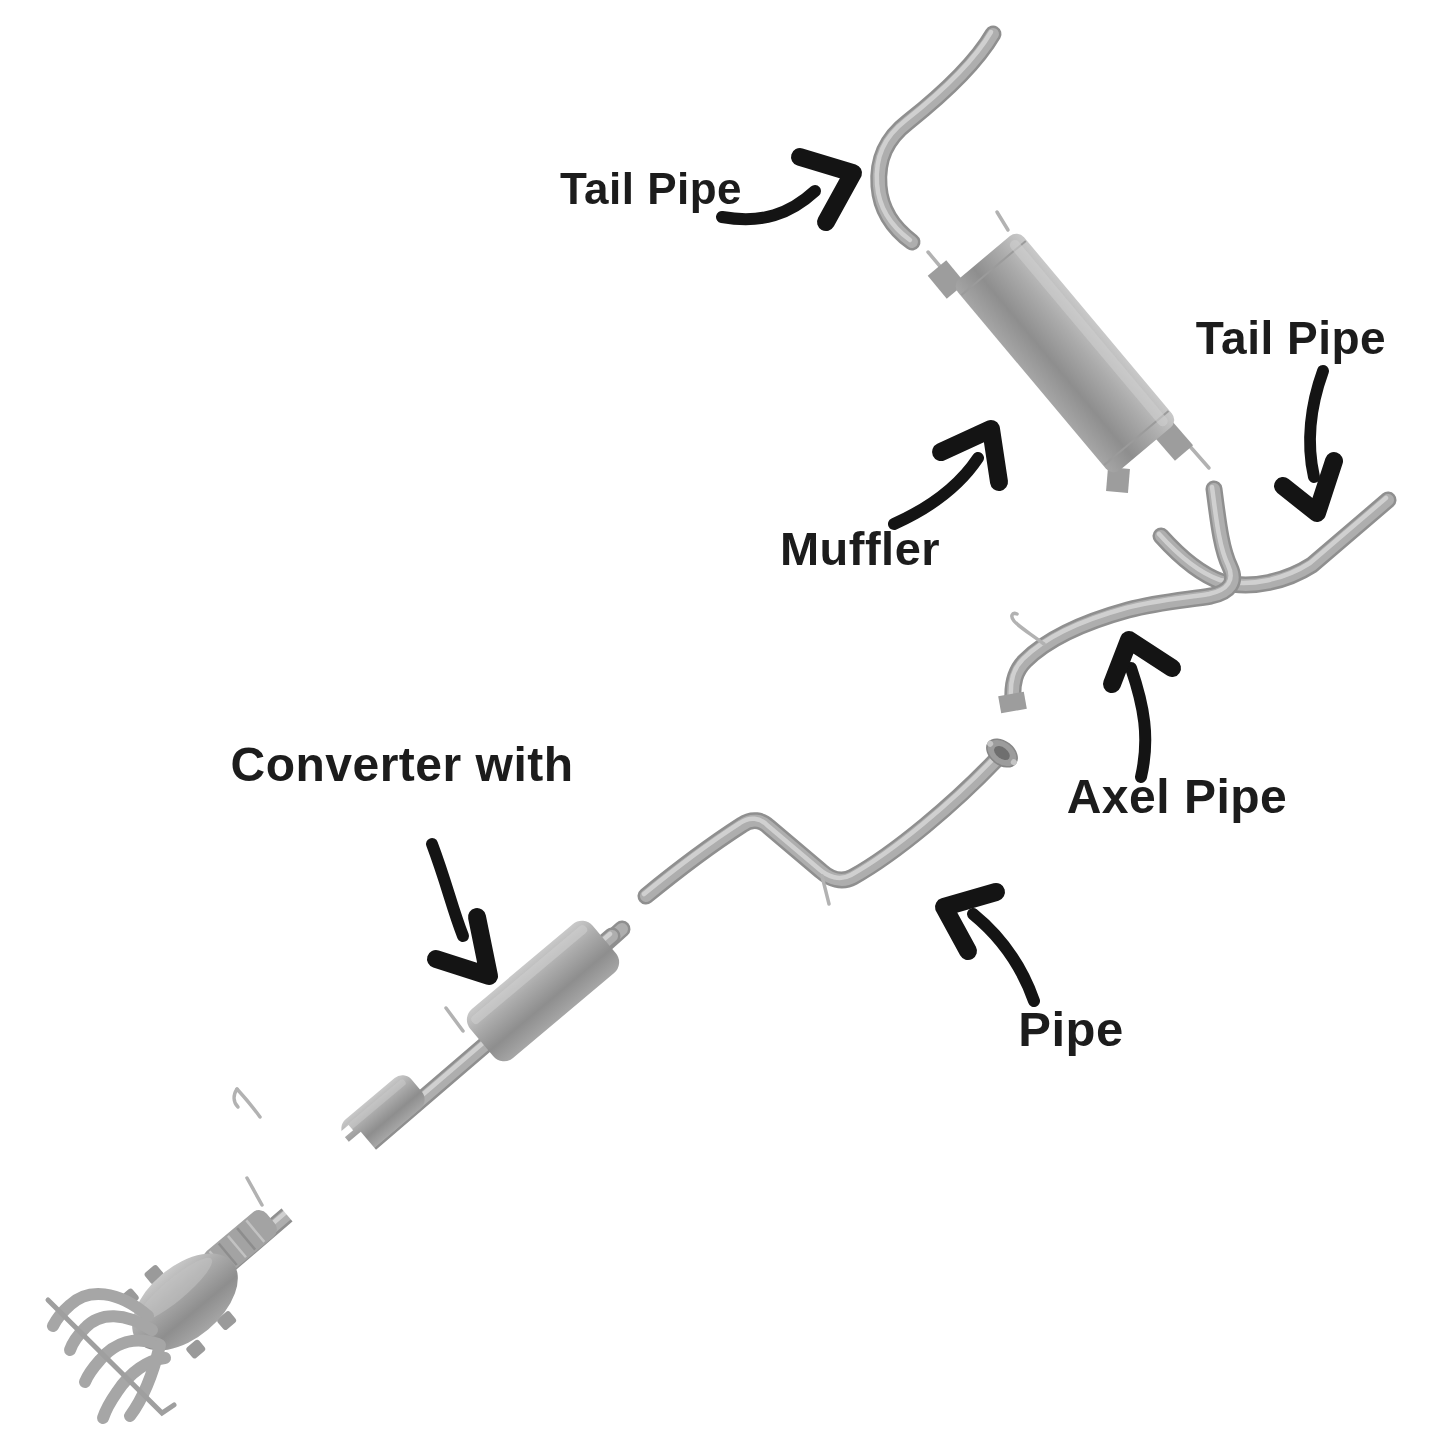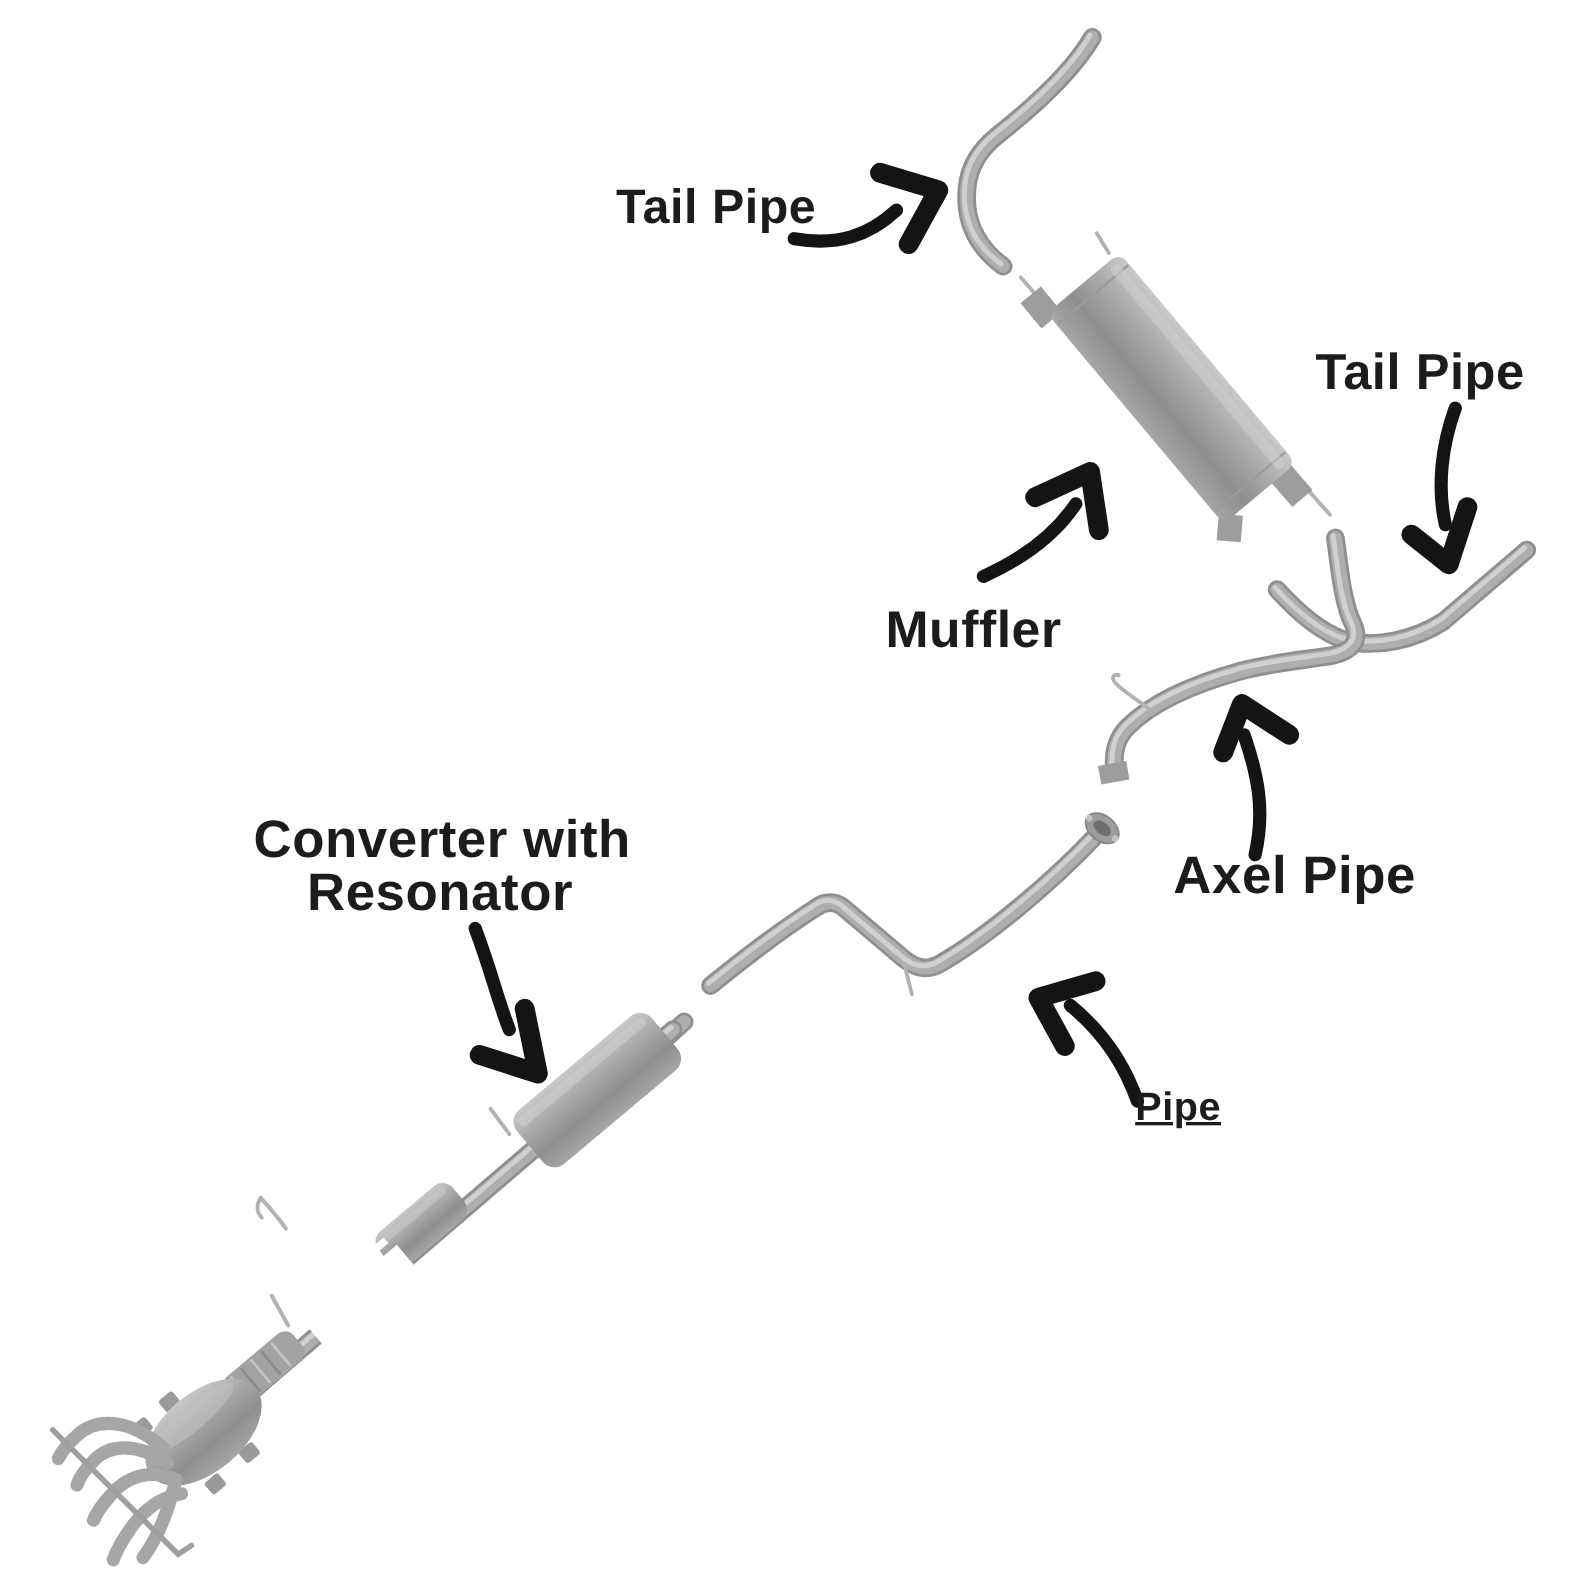--- a/index.html
+++ b/index.html
@@ -159,20 +159,19 @@
     <path class="arrow-shaft" d="M 432 844 C 447 884 452 908 463 936"></path>
     <path class="arrow-head" d="M 436 959 L 489 976 L 477 917"></path>
   </g>
   <g>
     <path class="arrow-shaft" d="M 1034 1001 C 1021 964 1000 936 973 914"></path>
     <path class="arrow-head" d="M 996 892 L 944 907 L 968 951"></path>
   </g>
 </svg>
 
 <div class="lbl" style="left:651px;top:189px;font-size:44px;">Tail Pipe</div>
-<div class="lbl" style="left:885px;top:548px;font-size:47px;margin-top:24px;">Muffler</div>
+<div class="lbl" style="left:860px;top:548px;font-size:47px;">Muffler</div>
 <div class="lbl" style="left:1291px;top:338px;font-size:46px;">Tail Pipe</div>
 <div class="lbl" style="left:1177px;top:796px;font-size:48px;text-align:center;">Axel Pipe</div>
 <div class="lbl" style="left:402px;top:764px;font-size:48px;">Converter with</div>
-<div class="lbl" style="left:400px;top:812px;font-size:48px;">Resonator</div>
-<div class="lbl" style="left:1071px;top:1006px;font-size:36px;text-decoration:underline;">Pipe</div>
+<div class="lbl" style="left:1071px;top:1029px;font-size:49px;">Pipe</div>
 
 </div>
 
 </body></html>

